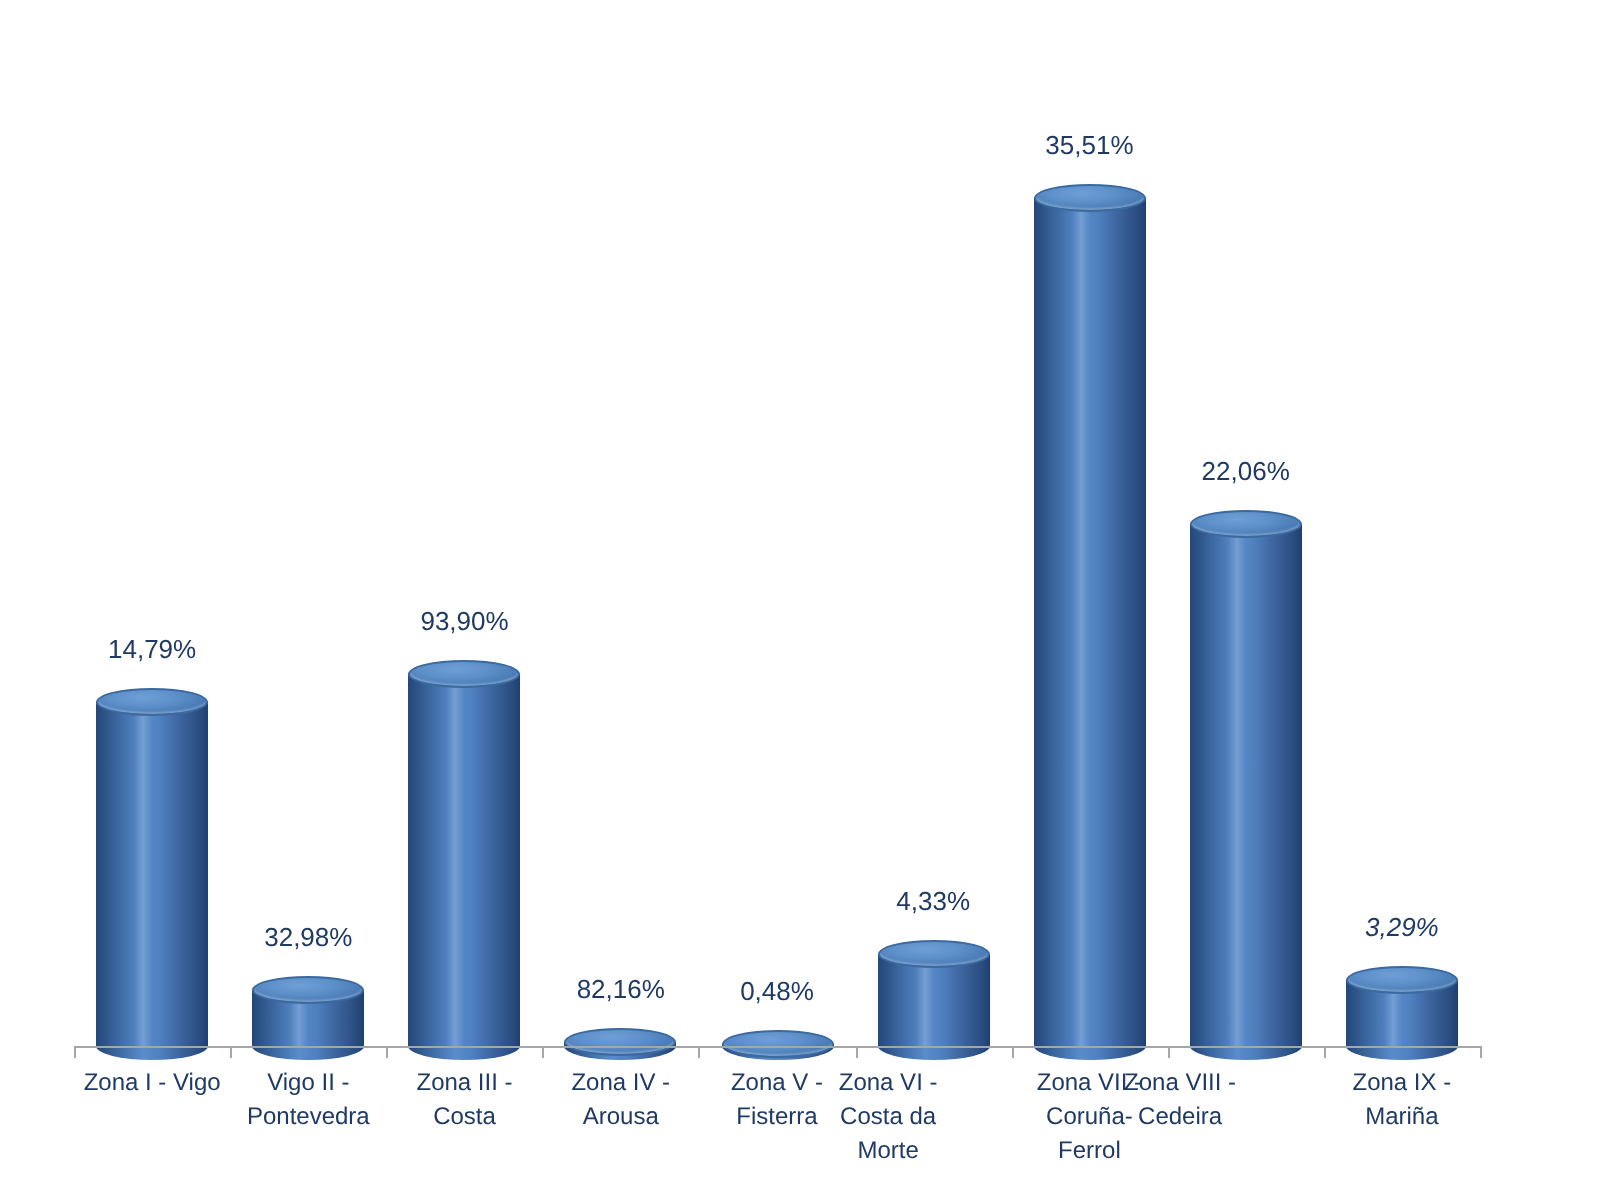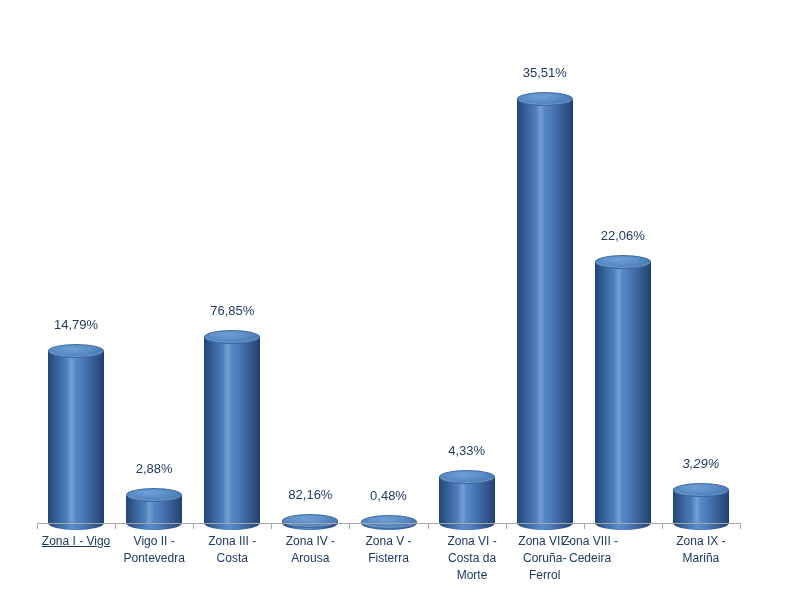--- a/index.html
+++ b/index.html
@@ -170,30 +170,30 @@
           </div>
           <div class="data-label" style="bottom: 261.513px;">14,79%</div>
         </div>
         <div class="bar-group" style="left: 126.167px; width: 56px; height: 523px;">
           <div class="cylinder" style="width: 56px; height: 34.9558px; bottom: 70px;">
             <div class="cyl-body" style="height: 27.9558px;"></div>
             <div class="cyl-bottom" style="height: 14px; bottom: -7px;"></div>
             <div class="cyl-highlight" style="height: 27.9558px;"></div>
             <div class="cyl-top" style="height: 14px; bottom: 20.9558px;"></div>
           </div>
-          <div class="data-label" style="bottom: 116.956px;">2,88%</div>
+          <div class="data-label" style="bottom: 116.956px;">32,98%</div>
         </div>
         <div class="bar-group" style="left: 204.278px; width: 56px; height: 523px;">
           <div class="cylinder" style="width: 56px; height: 193.228px; bottom: 70px;">
             <div class="cyl-body" style="height: 186.228px;"></div>
             <div class="cyl-bottom" style="height: 14px; bottom: -7px;"></div>
             <div class="cyl-highlight" style="height: 186.228px;"></div>
             <div class="cyl-top" style="height: 14px; bottom: 179.228px;"></div>
           </div>
-          <div class="data-label" style="bottom: 275.228px;">76,85%</div>
+          <div class="data-label" style="bottom: 275.228px;">93,90%</div>
         </div>
         <div class="bar-group" style="left: 282.389px; width: 56px; height: 523px;">
           <div class="cylinder" style="width: 56px; height: 9.22444px; bottom: 70px;">
             <div class="cyl-body" style="height: 2.22444px;"></div>
             <div class="cyl-bottom" style="height: 14px; bottom: -7px;"></div>
             <div class="cyl-highlight" style="height: 2.22444px;"></div>
             <div class="cyl-top" style="height: 14px; bottom: -4.77556px;"></div>
           </div>
           <div class="data-label" style="bottom: 91.2244px;">82,16%</div>
         </div>
@@ -253,30 +253,30 @@
         <div class="axis-tick" style="left: 271.333px;"></div>
         <div class="axis-tick" style="left: 349.444px;"></div>
         <div class="axis-tick" style="left: 427.556px;"></div>
         <div class="axis-tick" style="left: 505.667px;"></div>
         <div class="axis-tick" style="left: 583.778px;"></div>
         <div class="axis-tick" style="left: 661.889px;"></div>
         <div class="axis-tick" style="left: 740px;"></div>
       </div>
 
     <div id="labels-layer">
-        <div class="cat-label" style="left: 37px; width: 78.1111px; text-decoration: underline;">Zona I - Vigo</div>
+        <div class="cat-label" style="left: 37px; width: 78.1111px;">Zona I - Vigo</div>
         <div class="cat-label" style="left: 115.111px; width: 78.1111px;">Vigo II -
 Pontevedra</div>
         <div class="cat-label" style="left: 193.222px; width: 78.1111px;">Zona III -
 Costa</div>
         <div class="cat-label" style="left: 271.333px; width: 78.1111px;">Zona IV -
 Arousa</div>
         <div class="cat-label" style="left: 349.444px; width: 78.1111px;">Zona V -
 Fisterra</div>
-        <div class="cat-label" style="left: 433px; width: 78.1111px;">Zona VI -
+        <div class="cat-label" style="left: 405px; width: 78.1111px;">Zona VI -
 Costa da
 Morte</div>
         <div class="cat-label" style="left: 505.667px; width: 78.1111px;">Zona VII -
 Coruña-
 Ferrol</div>
         <div class="cat-label" style="left: 551px; width: 78.1111px;">Zona VIII -
 Cedeira</div>
         <div class="cat-label" style="left: 661.889px; width: 78.1111px;">Zona IX -
 Mariña</div>
       </div>

